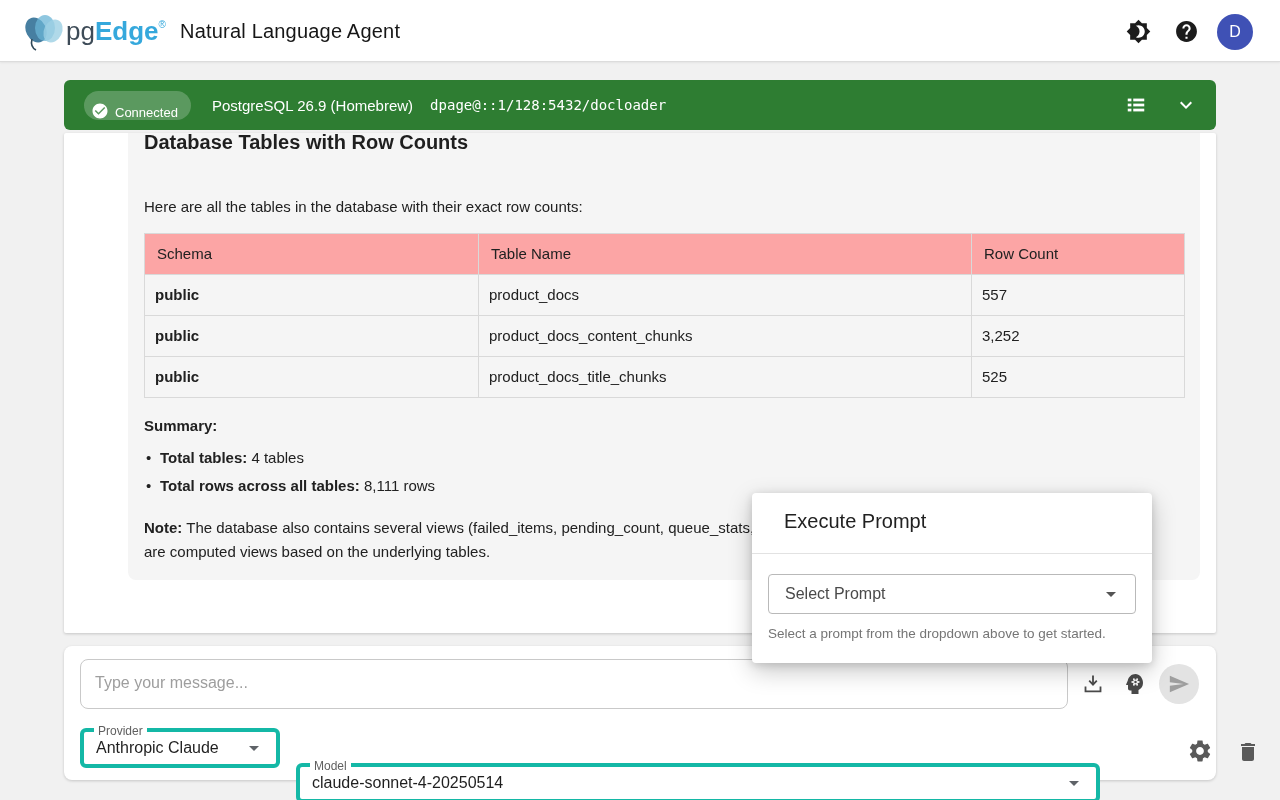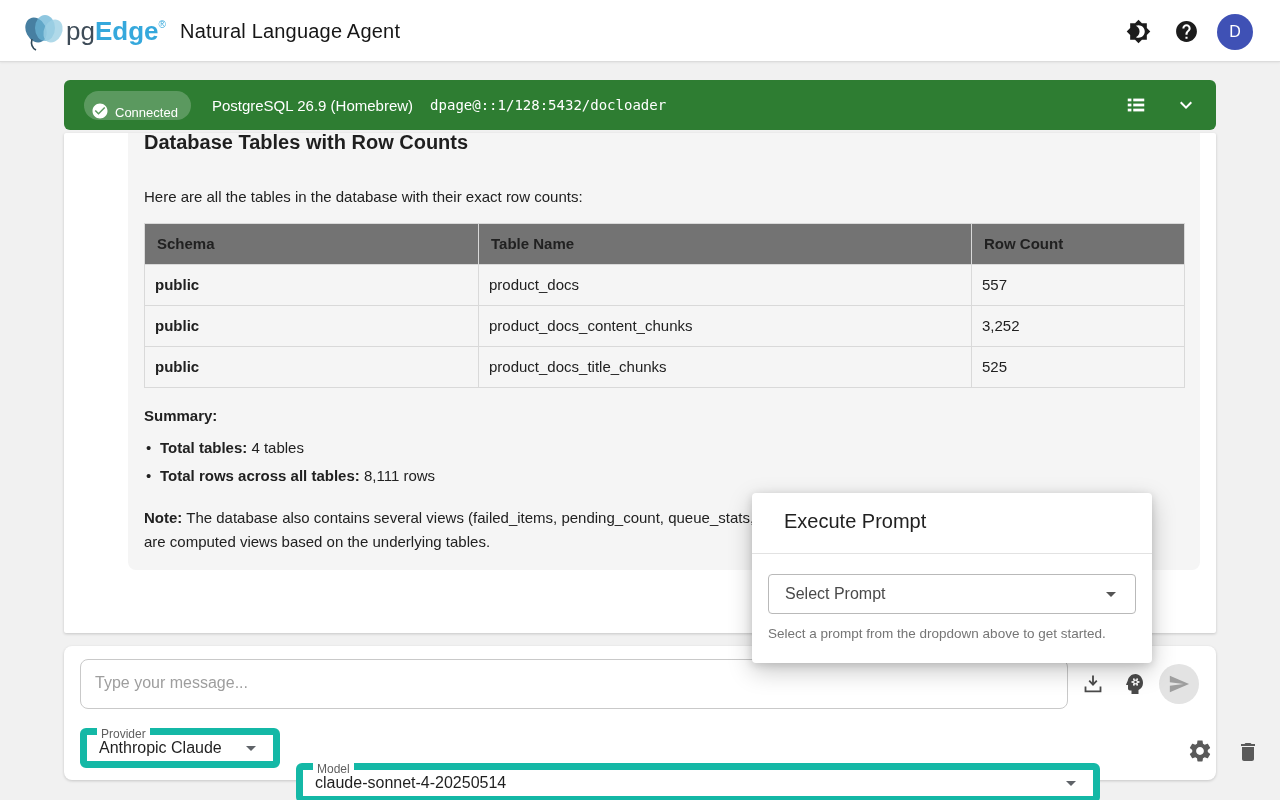--- a/index.html
+++ b/index.html
@@ -56,27 +56,27 @@
     background:#ffffff; border-radius:2px;
     box-shadow:0 1px 3px rgba(0,0,0,.18);
     overflow:hidden; padding:0 16px 0 64px;
     z-index:5;
   }
   .bubble {
     background:var(--c-bubble_bg,#f5f5f5); border-radius:8px;
     margin-top:-20px; padding:14px 16px 16px;
   }
   .msg-heading { font-size:20px; line-height:30px; font-weight:700; color:#1f1f1f; }
-  .msg-intro { margin-top:30px; line-height:20px; }
+  .msg-intro { margin-top:40px; line-height:20px; }
   table.dbtable { border-collapse:collapse; margin-top:16px; table-layout:fixed; width:1040px; }
   .dbtable th, .dbtable td {
     border:1px solid #d9d9d9; font-size:15px; line-height:20px;
     padding:10px; text-align:left; vertical-align:middle;
   }
-  .dbtable th { background:#737373; font-weight:700;padding-left:12px; }
+  .dbtable th { background:#fca5a5; font-weight:400;padding-left:12px; }
   .col-schema { width:334px; } .col-table { width:493px; } .col-count { width:213px; }
   .cell-b { font-weight:700; }
   .msg-summary { margin-top:18px; font-weight:700; line-height:20px; }
   .msg-list { margin-top:12px; }
   .msg-li { position:relative; padding-left:16px; line-height:20px; margin-bottom:8px; }
   .msg-li::before { content:"•"; position:absolute; left:2px; top:0; }
   .msg-note { margin-top:20px; line-height:24px; white-space:nowrap; }
   
   .card {
     position:absolute; left:752px; top:493px; width:400px; height:170px;
@@ -108,21 +108,21 @@
   .msg-input::placeholder { color:#9e9e9e; }
   .comp-iconbtn { position:absolute; width:32px; height:32px; border:none; background:transparent; cursor:pointer; display:flex; align-items:center; justify-content:center; }
   .btn-download { left:1013px; top:22px; }
   .btn-psych { left:1055px; top:22px; }
   .btn-send {
     position:absolute; left:1095px; top:18px; width:40px; height:40px;
     border-radius:50%; background:#e3e3e3; border:none; cursor:pointer;
     display:flex; align-items:center; justify-content:center;
   }
   .select-outlined {
-    position:absolute; height:40px; border:7px solid #14b8a6; border-radius:6px;
+    position:absolute; height:40px; border:4px solid #14b8a6; border-radius:6px;
     background:#fff; display:flex; align-items:center; padding:0 10px 0 12px; cursor:pointer;
   }
   .sel-provider { left:16px; top:82px; width:200px; }
   .sel-model { left:232px; top:82px; width:804px;margin-top:35px; }
   .float-label {
     position:absolute; left:10px; top:-8px; background:#fff; padding:0 4px;
     font-size:12px; color:#5f5f5f; line-height:14px;
   }
   .sel-value { font-size:16px; color:#1f1f1f; flex:1; white-space:nowrap; overflow:hidden; }
   .btn-settings { left:1120px; top:89px; }

